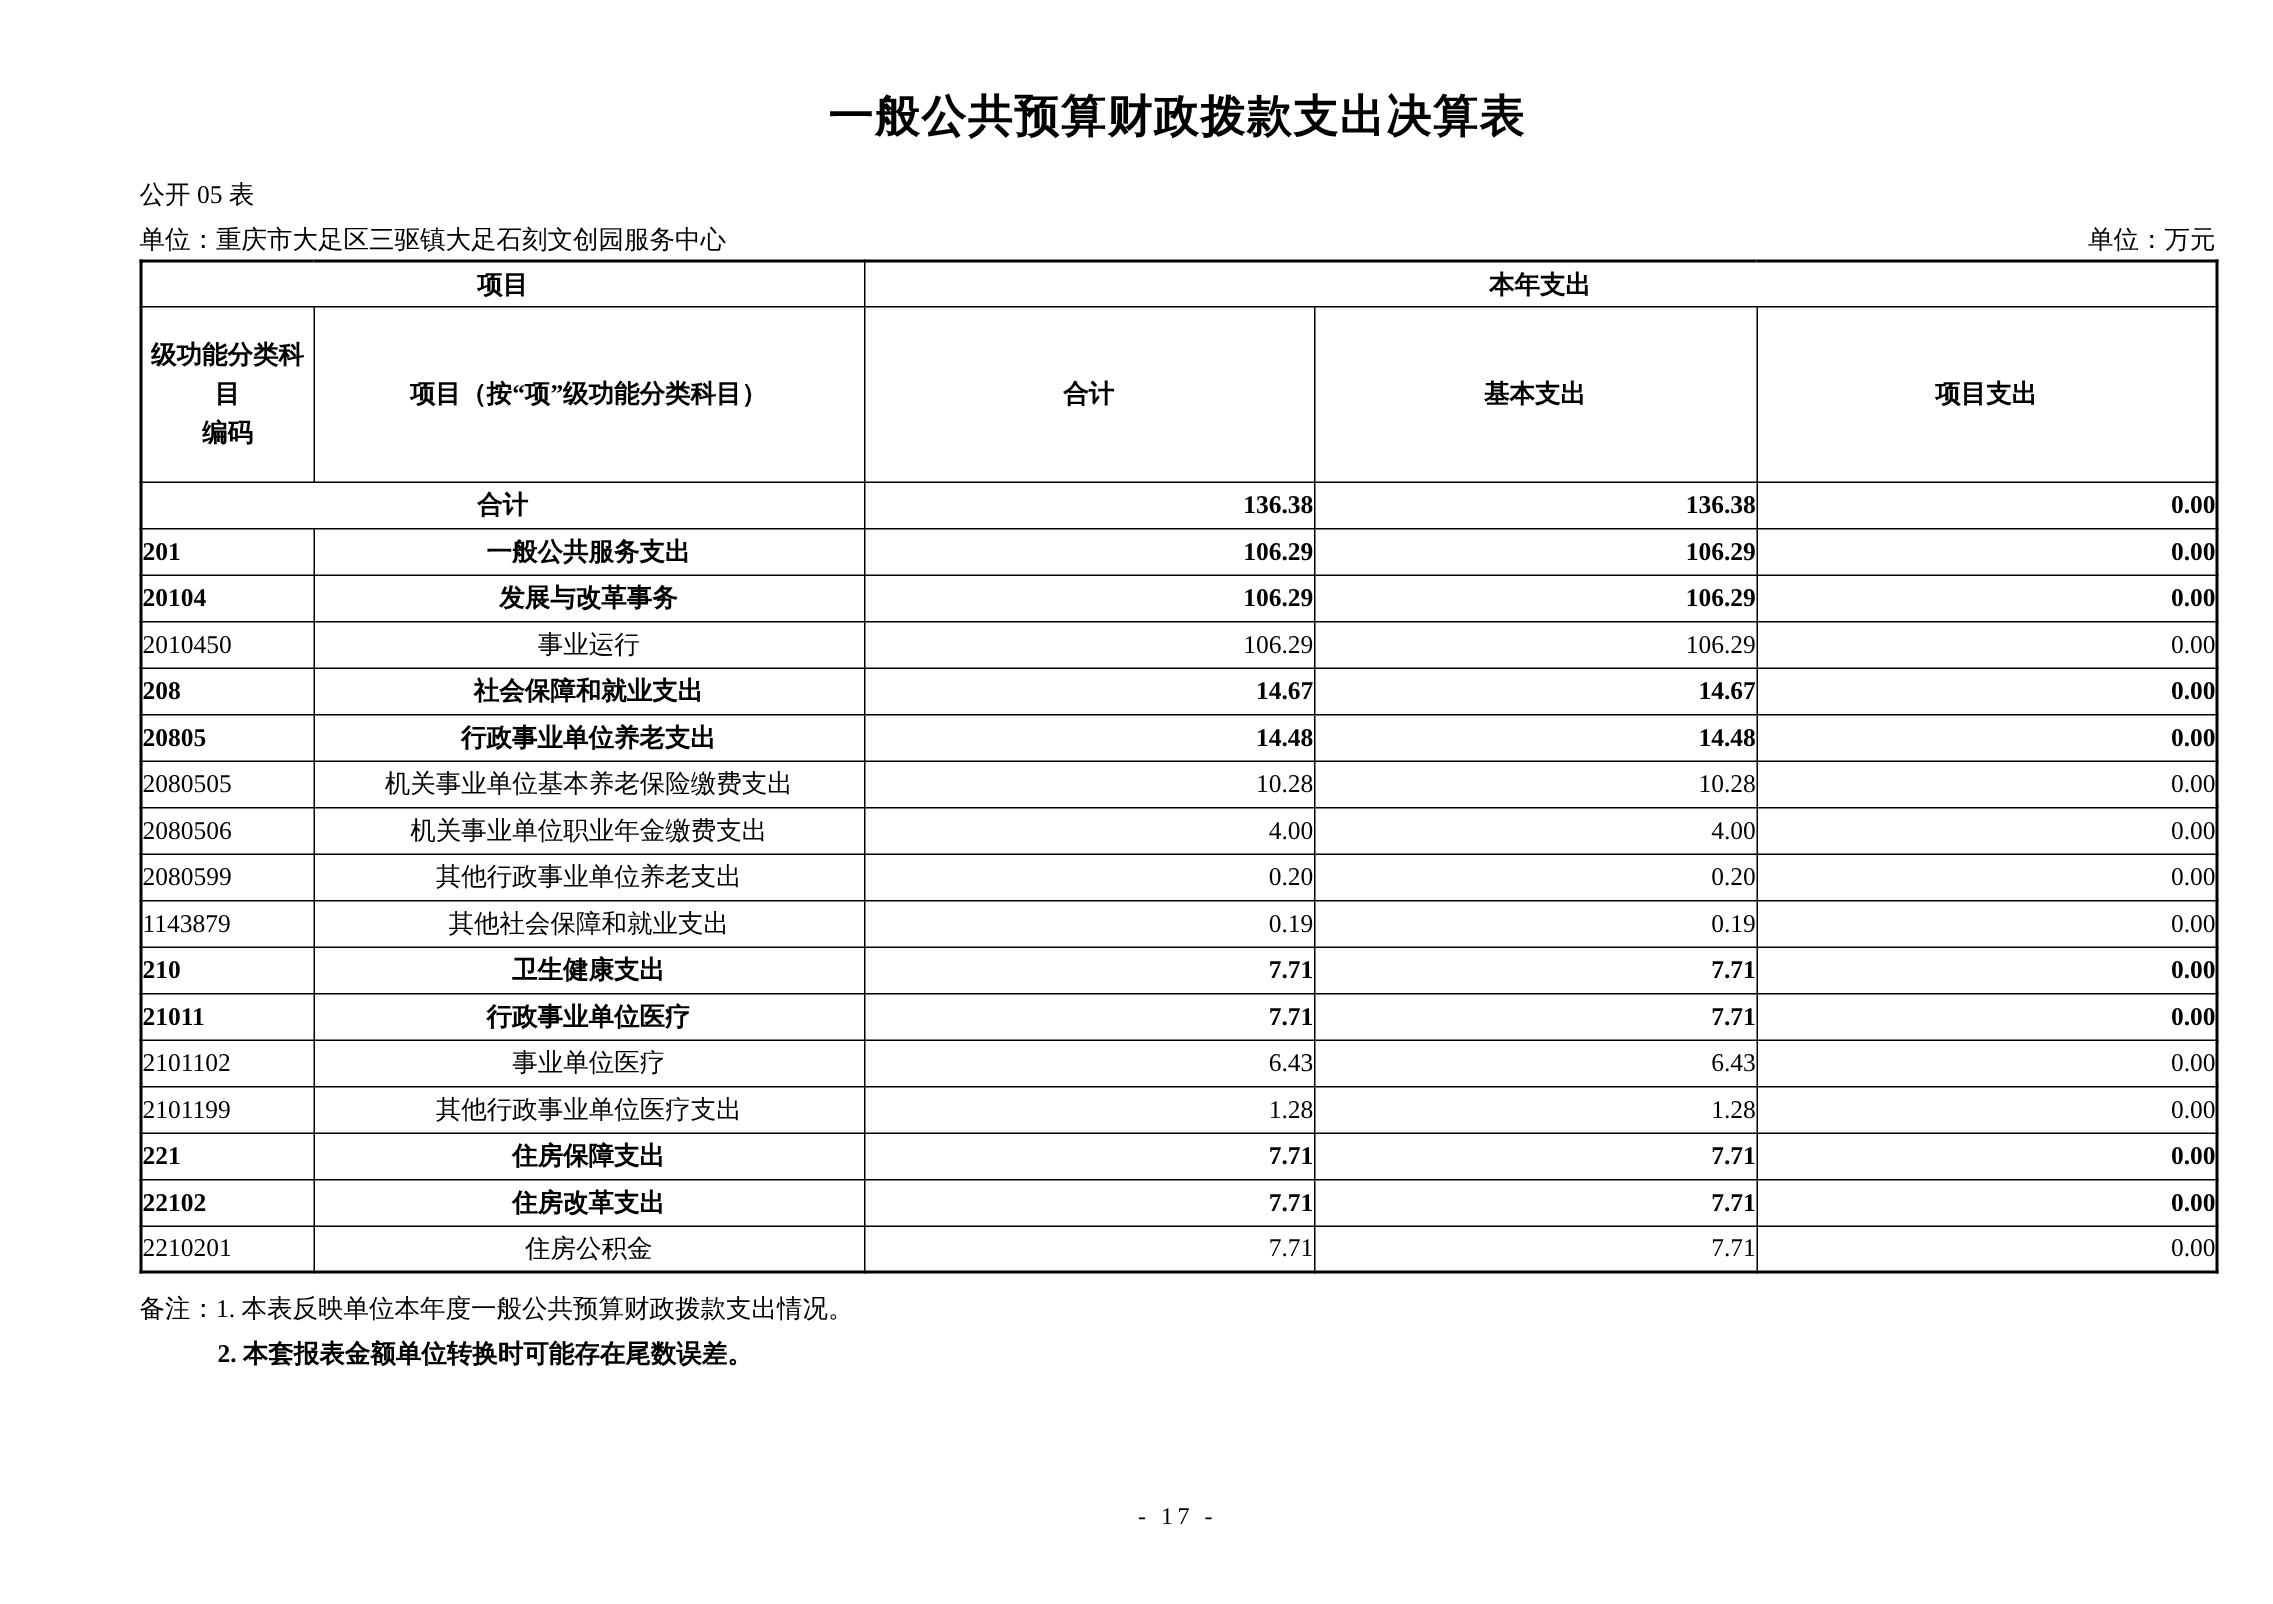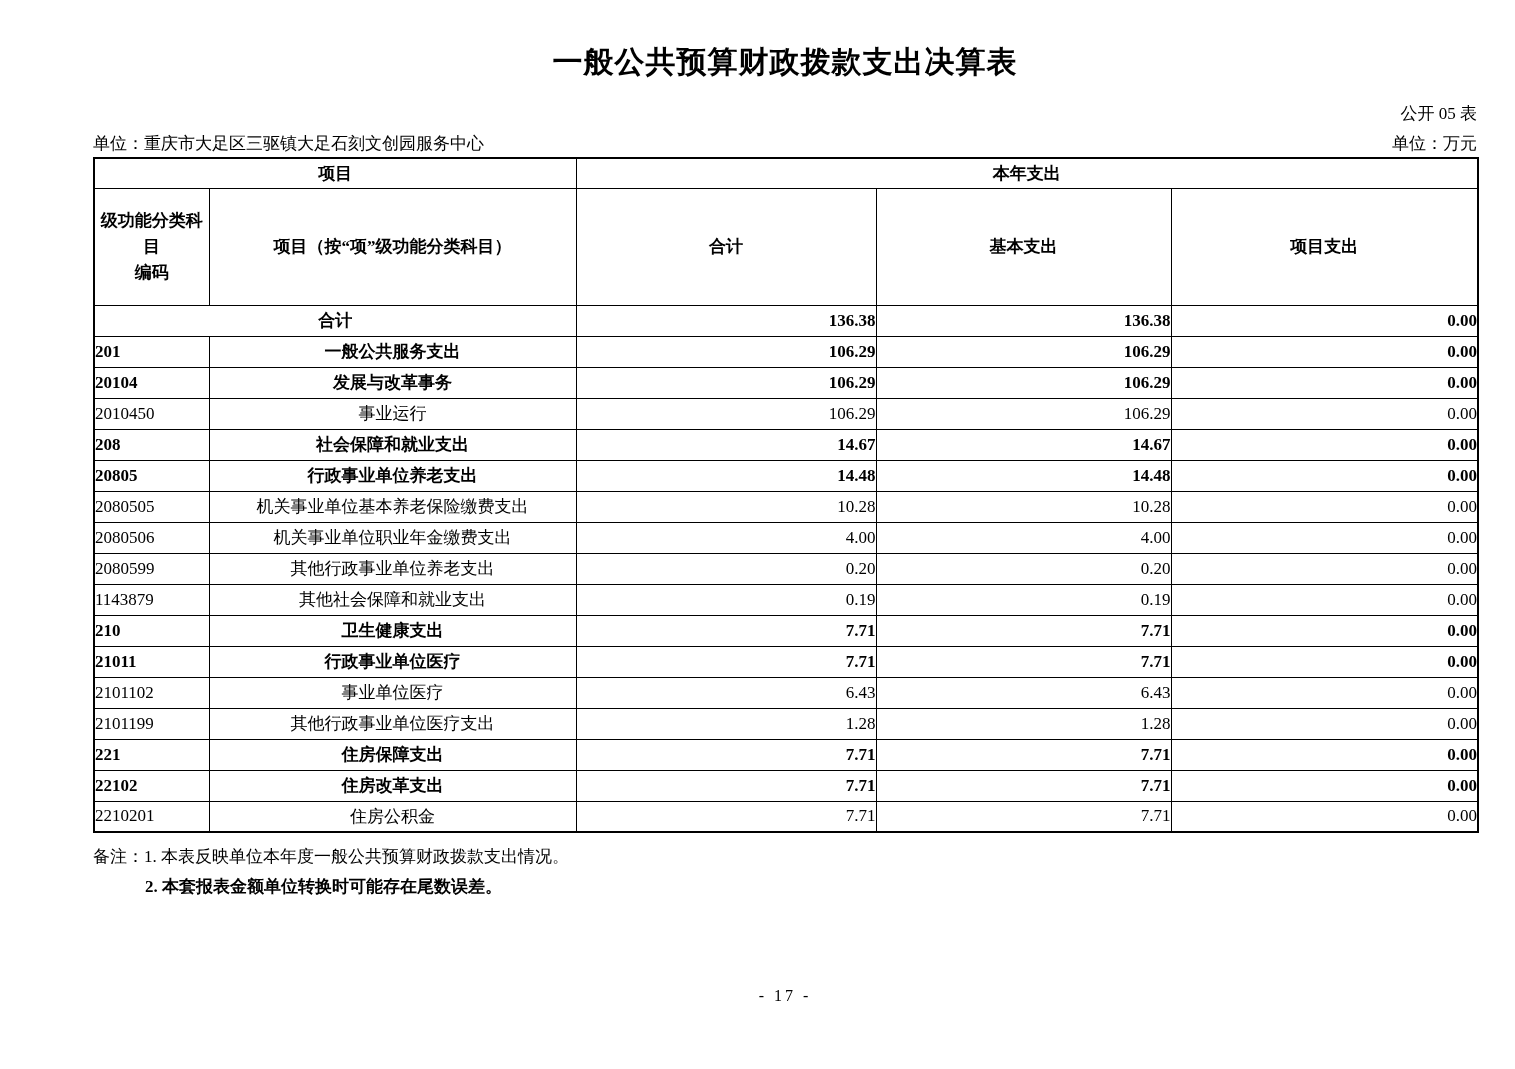--- a/index.html
+++ b/index.html
@@ -17,30 +17,30 @@
     overflow: hidden;
   }
   .content {
     position: absolute;
     left: 93px;
     top: 0;
     width: 1384px;
   }
   .doc-title {
     margin: 0;
-    padding-top: 44px;
+    padding-top: 60px;
     text-align: center;
     font-size: 30px;
     font-weight: bold;
     line-height: 36px;
     letter-spacing: 1px;
   }
   .table-code {
     margin-top: 24px;
-    text-align: right;
+    text-align: left;
     font-size: 17px;
     line-height: 20px;
   }
   .unit-row {
     display: flex;
     justify-content: space-between;
     align-items: flex-end;
     font-size: 17px;
     line-height: 22px;
     margin-top: 9px;

